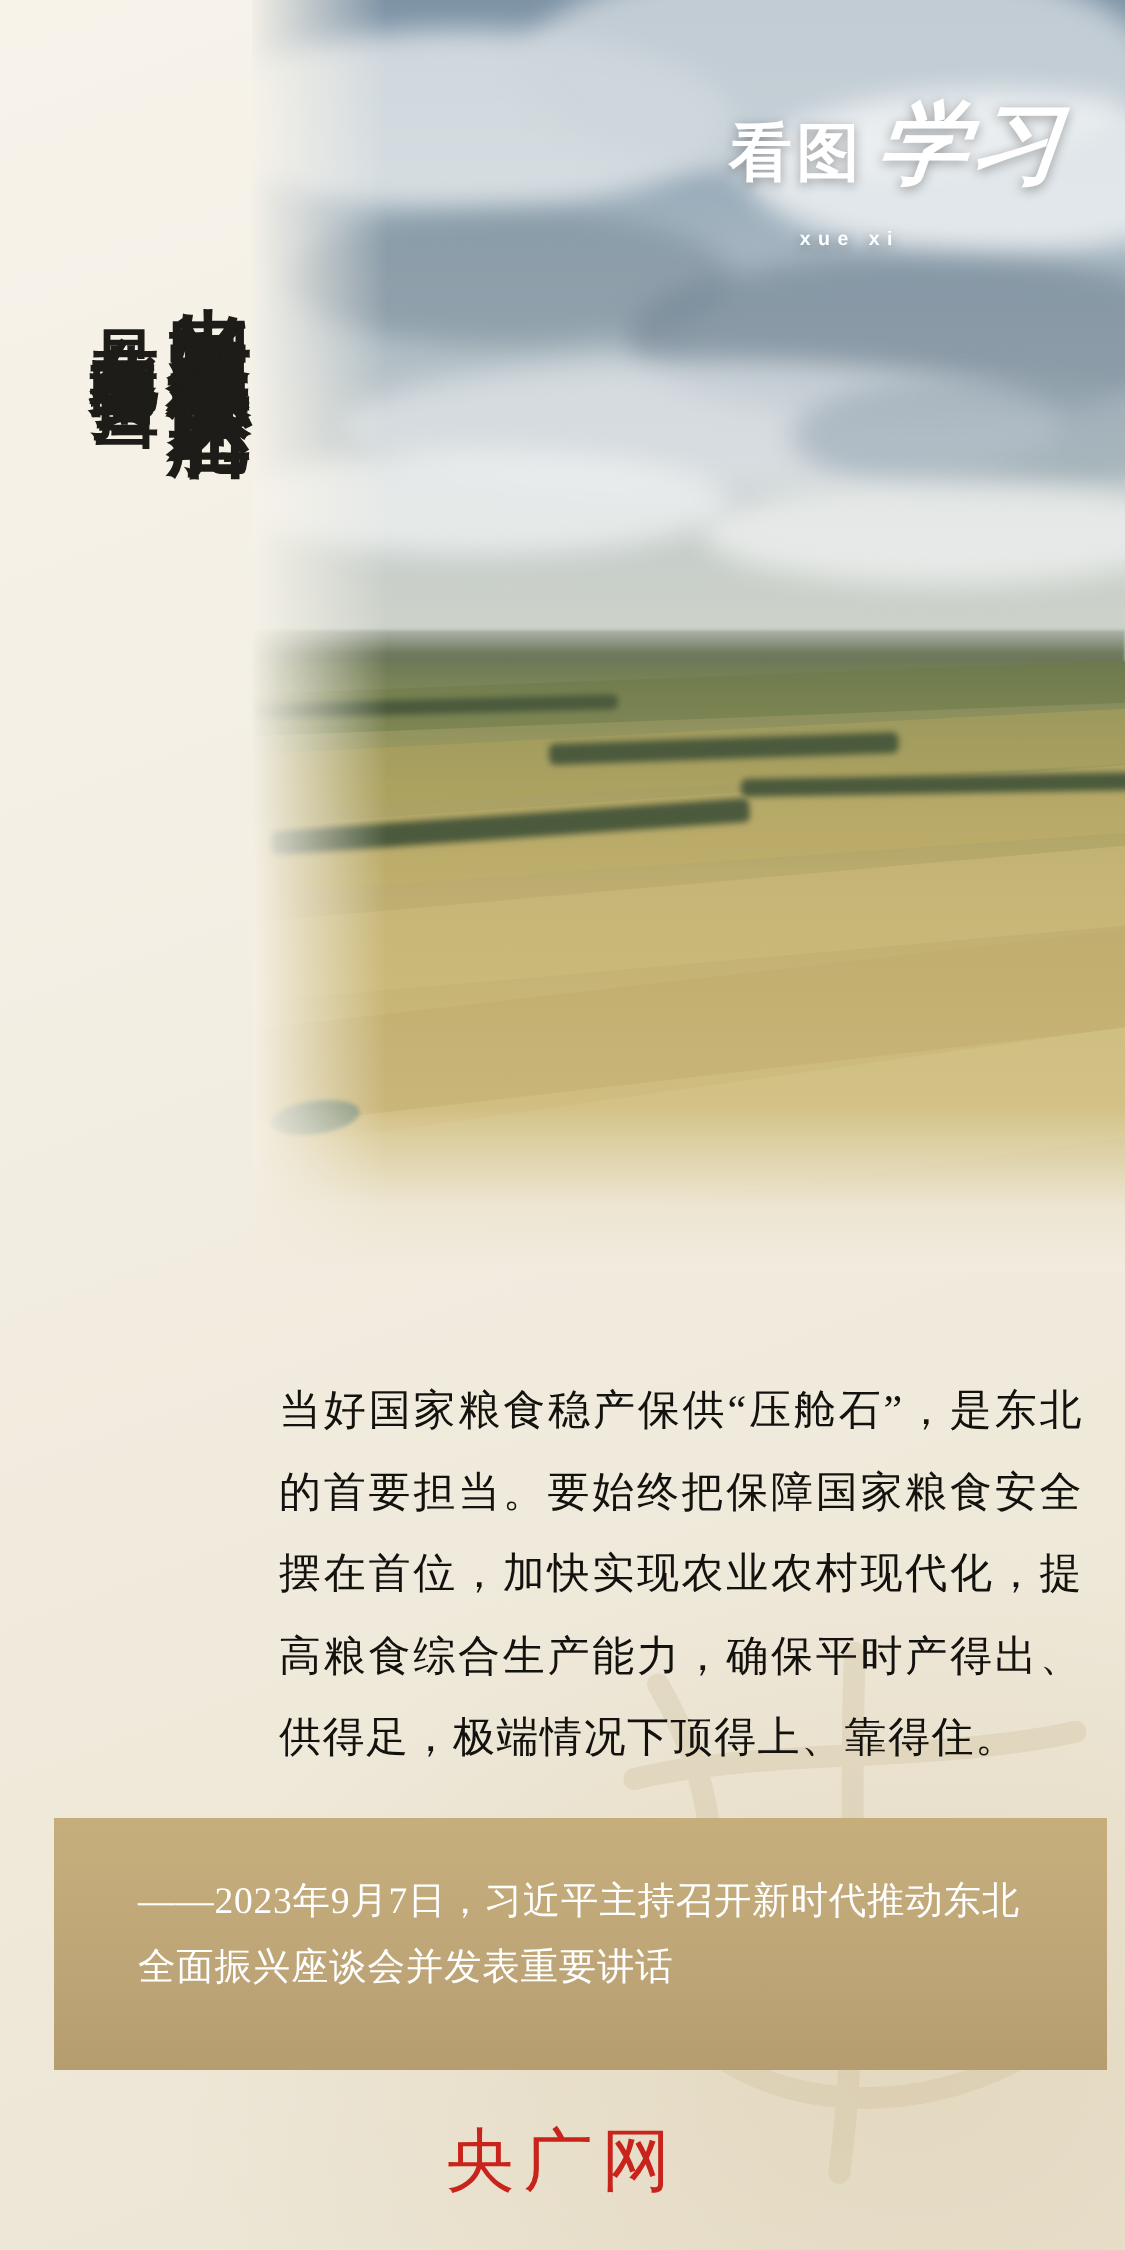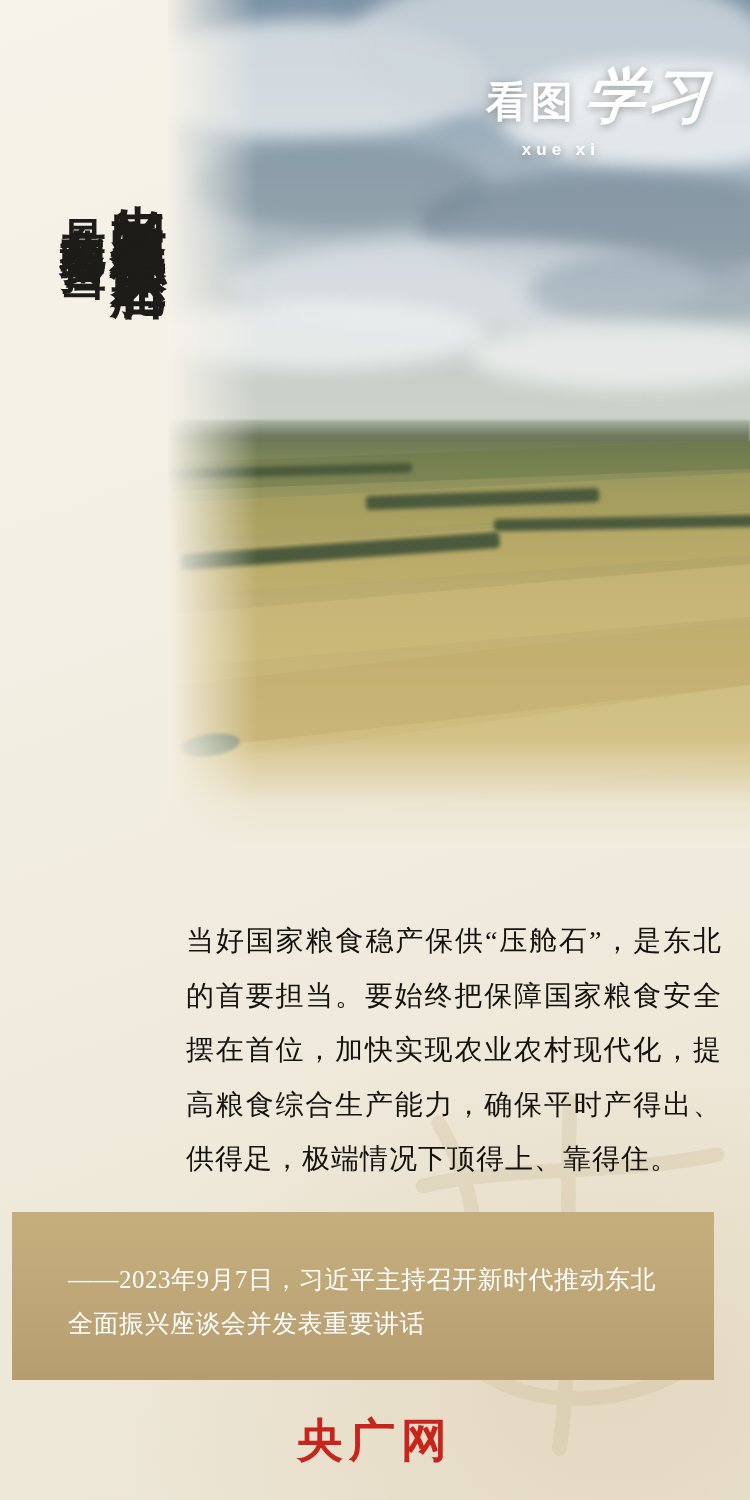--- a/index.html
+++ b/index.html
@@ -140,22 +140,22 @@
   }
   .logo-xuexi {
     font-size: 60px;
     font-weight: 700;
     font-style: italic;
     font-family: "DejaVu Serif", "Liberation Serif", serif;
     letter-spacing: 2px;
     transform: skewX(-6deg);
   }
   .logo-pinyin {
-    margin-top: 3px;
-    font-size: 17px;
+    margin-top: 14px;
+    font-size: 13px;
     letter-spacing: 5px;
     font-family: "Liberation Sans", sans-serif;
     font-weight: 700;
     padding-right: 110px;
   }
 
   
   .headline {
     position: absolute;
     left: 18px;
@@ -189,46 +189,46 @@
     line-height: 1.95;
     color: #14120f;
     font-family: "Liberation Serif", "DejaVu Serif", serif;
     text-align: justify;
     letter-spacing: 1px;
   }
 
   
   .source {
     position: absolute;
-    left: 12px;
+    left: 36px;
     top: 1212px;
     width: 702px;
     height: 168px;
     background: linear-gradient(180deg, #c6ae7c 0%, #bda577 60%, #b69d70 100%);
     color: #ffffff;
     box-sizing: border-box;
-    padding: 46px 40px 0 56px;
+    padding: 34px 40px 0 56px;
     font-size: 25px;
     line-height: 1.75;
     font-family: "Liberation Serif", "DejaVu Serif", serif;
     letter-spacing: 0.5px;
   }
 
   
   .footer {
     position: absolute;
     left: 0;
     top: 1410px;
     width: 750px;
     text-align: center;
   }
   .brand {
     display: inline-block;
     font-size: 46px;
-    font-weight: 700;
+    font-weight: 400;
     letter-spacing: 6px;
     color: #c8241c;
     font-family: "Liberation Serif", "DejaVu Serif", serif;
   }
 </style>
 </head>
 <body>
 
 <div class="poster">
 

